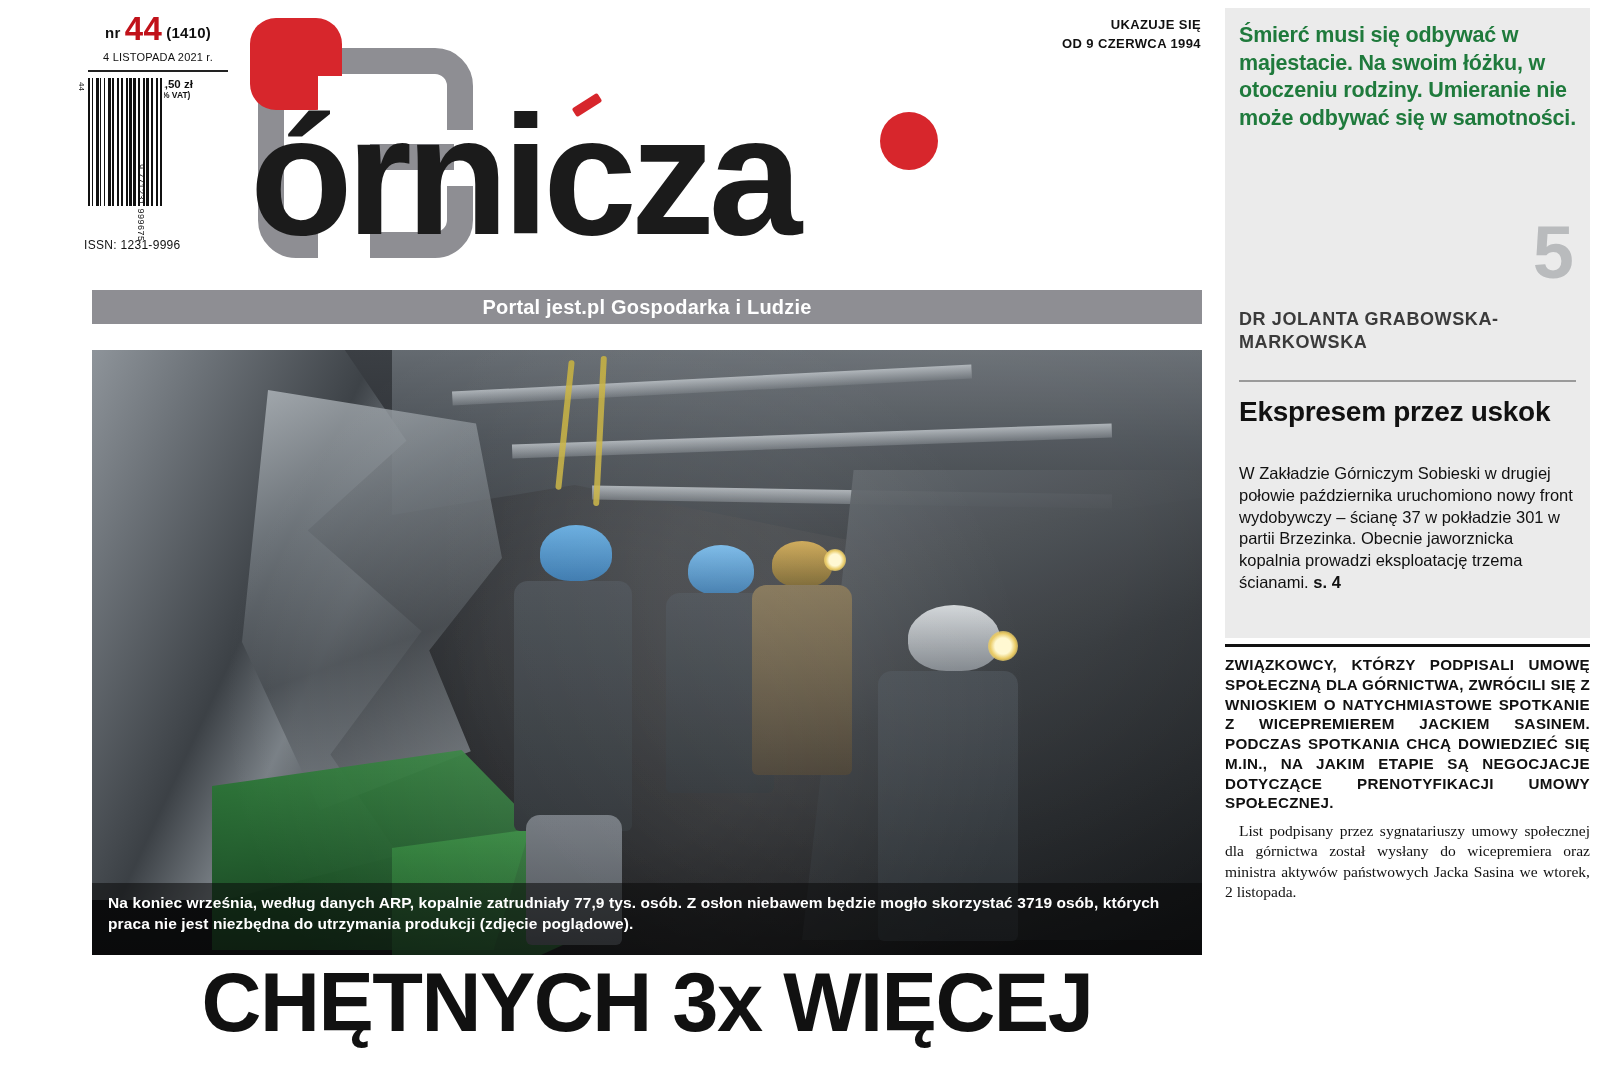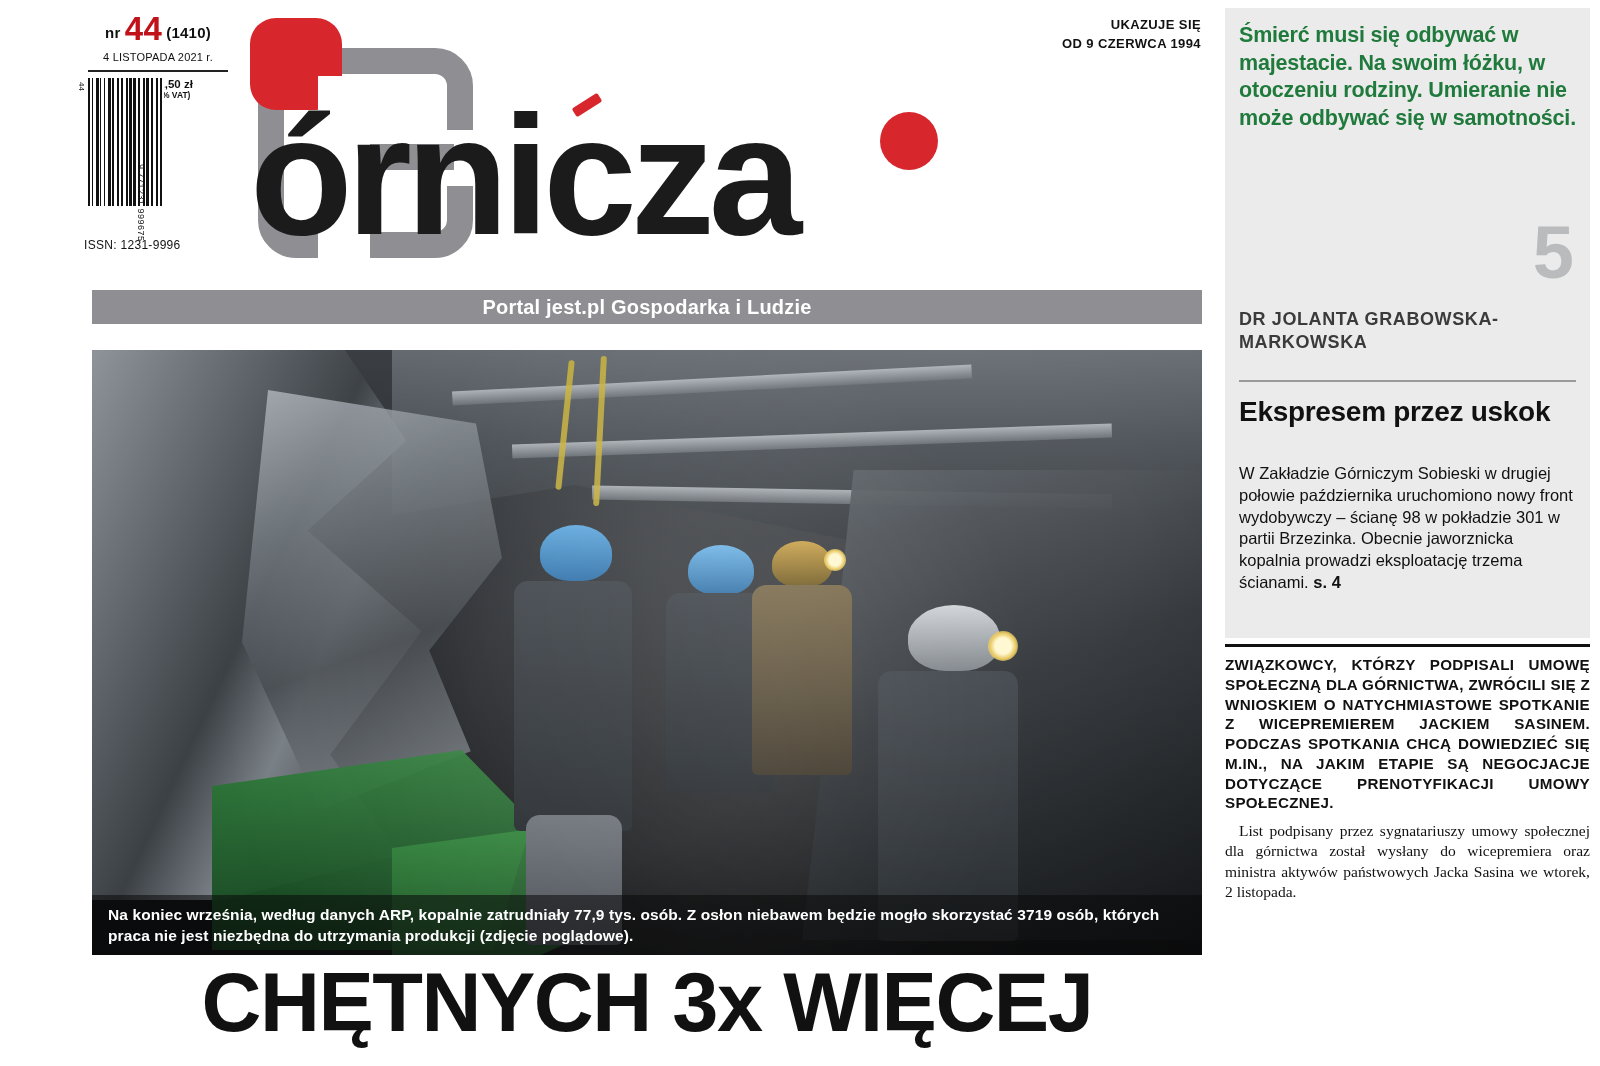--- a/index.html
+++ b/index.html
@@ -375,21 +375,21 @@
   .photo-caption {
     position: absolute;
     left: 0;
     right: 0;
     bottom: 0;
     background: rgba(10,10,10,.55);
     color: #fff;
     font-size: 15.5px;
     font-weight: bold;
     line-height: 1.35;
-    padding: 10px 14px 8px 16px;
+    padding: 10px 14px 20px 16px;
     letter-spacing: .1px;
   }
 
   
   .headline {
     position: absolute;
     left: 92px;
     top: 962px;
     width: 1110px;
     font-size: 83px;
@@ -607,21 +607,21 @@
   <div class="right-col">
 
     <div class="quote-box">
       <div class="quote-text">Śmierć musi się odbywać w majestacie. Na swoim łóżku, w otoczeniu rodziny. Umieranie nie może odbywać się w samotności.</div>
       <div class="quote-page">5</div>
       <div class="quote-author">DR JOLANTA GRABOWSKA-MARKOWSKA</div>
 
       <div class="qsep"></div>
       <div class="q2-title">Ekspresem przez uskok</div>
       <div class="q2-body">
-        <span>W Zakładzie Górniczym Sobieski w drugiej połowie października uruchomiono nowy front wydobywczy – ścianę 98 w pokładzie 301 w partii Brzezinka. Obecnie jaworznicka kopalnia prowadzi eksploatację trzema ścianami.</span>
+        <span>W Zakładzie Górniczym Sobieski w drugiej połowie października uruchomiono nowy front wydobywczy – ścianę 37 w pokładzie 301 w partii Brzezinka. Obecnie jaworznicka kopalnia prowadzi eksploatację trzema ścianami.</span>
         <span class="q2-ref">s. 4</span>
       </div>
     </div>
 
     <div class="divider"></div>
 
     <div class="story2">
       <div class="story2-lead">ZWIĄZKOWCY, KTÓRZY PODPISALI UMOWĘ SPOŁECZNĄ DLA GÓRNICTWA, ZWRÓCILI SIĘ Z WNIOSKIEM O NATYCHMIASTOWE SPOTKANIE Z WICEPREMIEREM JACKIEM SASINEM. PODCZAS SPOTKANIA CHCĄ DOWIEDZIEĆ SIĘ M.IN., NA JAKIM ETAPIE SĄ NEGOCJACJE DOTYCZĄCE PRENOTYFIKACJI UMOWY SPOŁECZNEJ.</div>
       <div class="story2-body">List podpisany przez sygnatariuszy umowy społecznej dla górnictwa został wysłany do wicepremiera oraz ministra aktywów państwowych Jacka Sasina we wtorek, 2 listopada.</div>
     </div>

